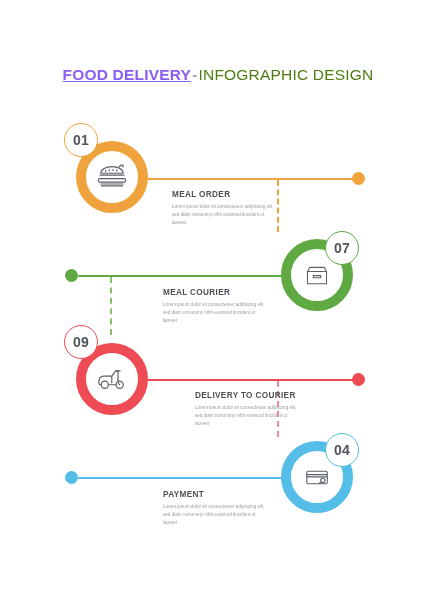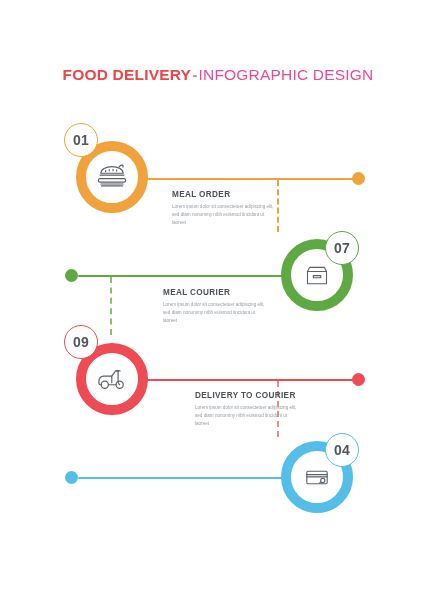--- a/index.html
+++ b/index.html
@@ -22,30 +22,31 @@
     top: 66px;
     left: 0;
     width: 436px;
     text-align: center;
     font-size: 15.5px;
     letter-spacing: 0.2px;
     white-space: nowrap;
   }
   .title .strong {
     font-weight: bold;
-    color: #ef4444;
+    color: #8b5cf6;
+    text-decoration: underline;
   }
   .title .dash {
     font-weight: bold;
     color: #9aa0a6;
     margin: 0 1px;
   }
   .title .light {
     font-weight: normal;
-    color: #ec4899;
+    color: #4d7c0f;
   }
 
   
   .canvas {
     position: absolute;
     inset: 0;
     padding-left: 16px;
   }
 
   
@@ -218,14 +219,18 @@
         <path d="M5.8 15.9h20.4"></path>
         <circle cx="21.8" cy="19.4" r="2.1"></circle>
         <path d="M19.9 20.9l-1.5 1.2"></path>
       </svg>
     </span>
   </div>
   <div class="badge" style="left:325px; top:433px; border-color:#54BEE8;">
     <span>04</span>
   </div>
 
+  <div class="textblock align-center" style="left:163px; top:490px;">
+    <div class="heading">PAYMENT</div>
+    <div class="body">Lorem ipsum dolor sit consectetuer adipiscing elit, sed diam nonummy nibh euismod tincidunt ut laoreet</div>
+  </div>
 
 </div>
 
 </body></html>

